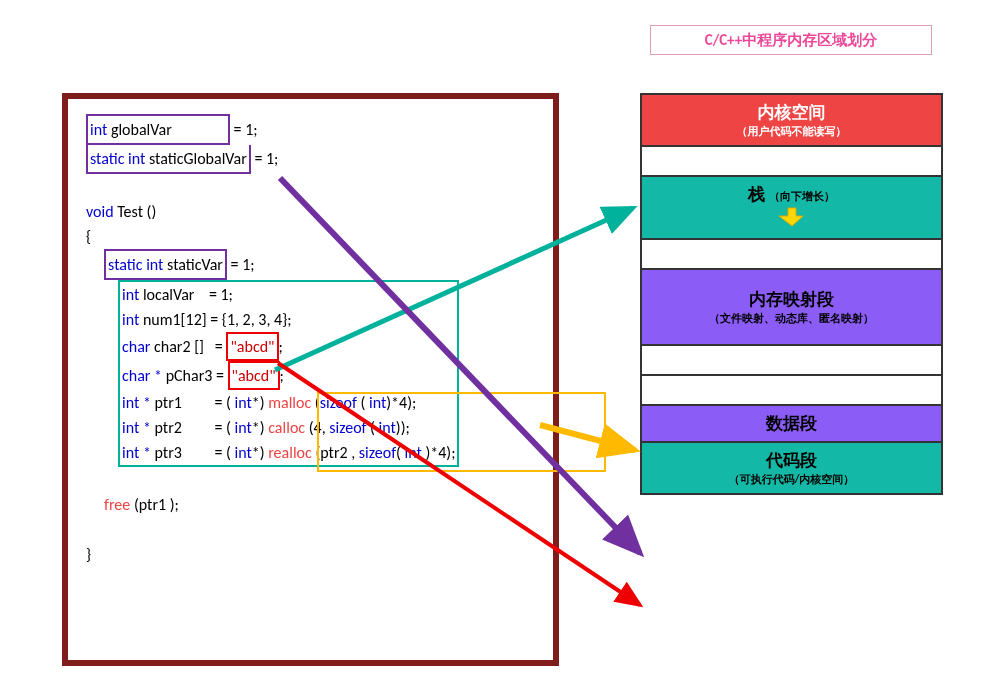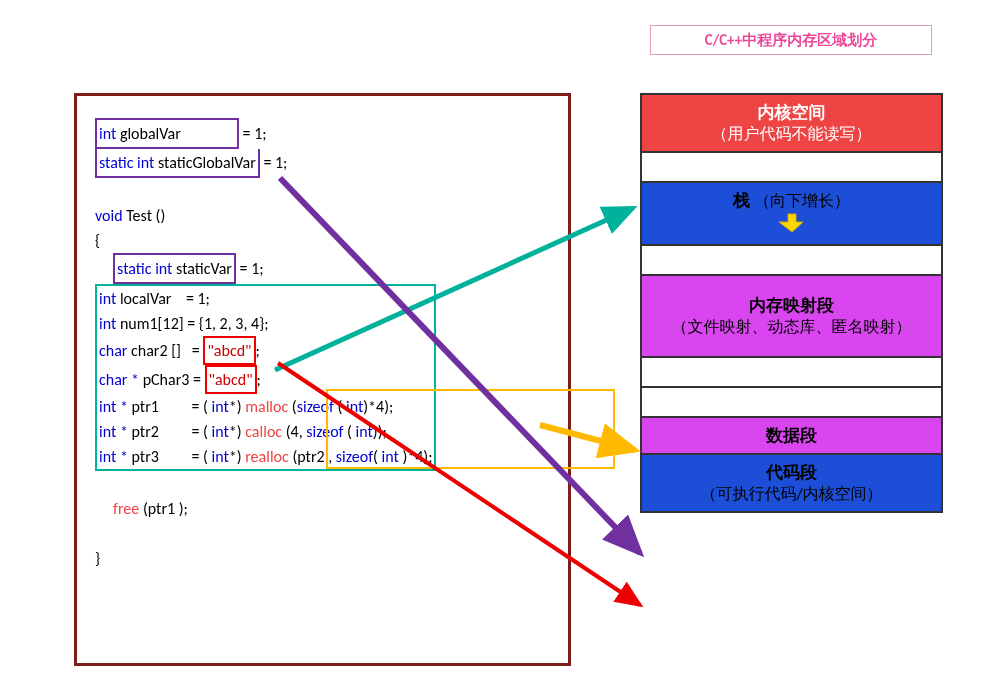--- a/index.html
+++ b/index.html
@@ -1,48 +1,48 @@
 <!DOCTYPE html>
 <html><head>
 <meta charset="utf-8">
 <style>
 *{margin:0;padding:0;box-sizing:border-box}
 body{font-family:Calibri,Arial,sans-serif;background:#fff;width:984px;height:688px;position:relative}
-.code-panel{position:absolute;left:74px;top:93px;width:497px;height:573px;border:3px solid #7f1d1d;padding:22px 18px}
+.code-panel{position:absolute;left:62px;top:93px;width:497px;height:573px;border:6px solid #7f1d1d;padding:15px 18px}
 .code-line{font-size:16px;line-height:25px;white-space:pre;font-family:Calibri,Arial}
 .typ{color:#0000d0}
 .str{color:#c00}
 .fn{color:#ef4444}
 .box-purple{border:2px solid #7030a0;display:inline-block;padding:1px 2px}
 .box-red{border:2px solid #e00;display:inline-block;padding:0 2px}
 .title-box{position:absolute;left:650px;top:25px;width:282px;height:30px;border:1.5px solid #e0a0b0;color:#ec4899;font-weight:bold;font-size:15px;text-align:center;line-height:28px}
 .memdiag{position:absolute;left:640px;top:93px;width:303px;border:2px solid #333}
 .seg{border-bottom:2px solid #333;text-align:center;padding:6px 4px}
 .seg:last-child{border-bottom:none}
 .seg-t{font-weight:bold;font-size:17px}
-.seg-s{font-size:16px;font-weight:normal}
+.seg-s{font-size:11px;font-weight:bold}
 .c1{background:#ef4444;color:#fff}
-.c2{background:#1d4ed8}
-.c3{background:#d946ef}
+.c2{background:#14b8a6}
+.c3{background:#8b5cf6}
 .cw{background:#fff}
 svg.arrows{position:absolute;left:0;top:0;width:984px;height:688px;pointer-events:none}
 </style>
 </head>
 <body>
 
 <div class="title-box">C/C++中程序内存区域划分</div>
 
 <div class="code-panel">
 <div class="code-line"><span class="box-purple"><span class="typ">int </span><span>globalVar</span>               </span><span> = 1;</span></div>
 <div class="code-line"><span class="box-purple" style="border-top:none"><span class="typ">static int </span><span>staticGlobalVar</span></span><span> = 1;</span></div>
 <div class="code-line">&nbsp;</div>
 <div class="code-line"><span class="typ">void </span><span>Test ()</span></div>
 <div class="code-line">{</div>
 <div class="code-line">     <span class="box-purple"><span class="typ">static int </span><span>staticVar</span></span><span> = 1;</span></div>
-<div style="border:2px solid #00b29c;display:inline-block;padding:0 2px;">
+<div style="border:2px solid #00b29c;display:inline-block;padding:0 2px;margin-left:32px">
 <div class="code-line"><span class="typ">int </span><span>localVar</span><span>    = 1;</span></div>
 <div class="code-line"><span class="typ">int </span><span>num1[12]</span><span> = {1, 2, 3, 4};</span></div>
 <div class="code-line"><span class="typ">char </span><span>char2 []   = </span><span class="box-red"><span class="str">"abcd"</span></span><span>;</span></div>
 <div class="code-line"><span class="typ">char * </span><span>pChar3 = </span><span class="box-red"><span class="str">"abcd"</span></span><span>;</span></div>
 <div class="code-line"><span class="typ">int * </span><span>ptr1         = ( </span><span class="typ">int</span><span>*) </span><span class="fn">malloc </span><span>(</span><span class="typ">sizeof </span><span>( </span><span class="typ">int</span><span>)*4);</span></div>
 <div class="code-line"><span class="typ">int * </span><span>ptr2         = ( </span><span class="typ">int</span><span>*) </span><span class="fn">calloc </span><span>(4, </span><span class="typ">sizeof </span><span>( </span><span class="typ">int</span><span>));</span></div>
 <div class="code-line"><span class="typ">int * </span><span>ptr3         = ( </span><span class="typ">int</span><span>*) </span><span class="fn">realloc </span><span>(ptr2 , </span><span class="typ">sizeof</span><span>( </span><span class="typ">int </span><span>)*4);</span></div>
 </div>
 <div style="position:absolute;left:249px;top:293px;width:289px;height:80px;border:2px solid #ffba00;pointer-events:none"></div>
 <div class="code-line">&nbsp;</div>

